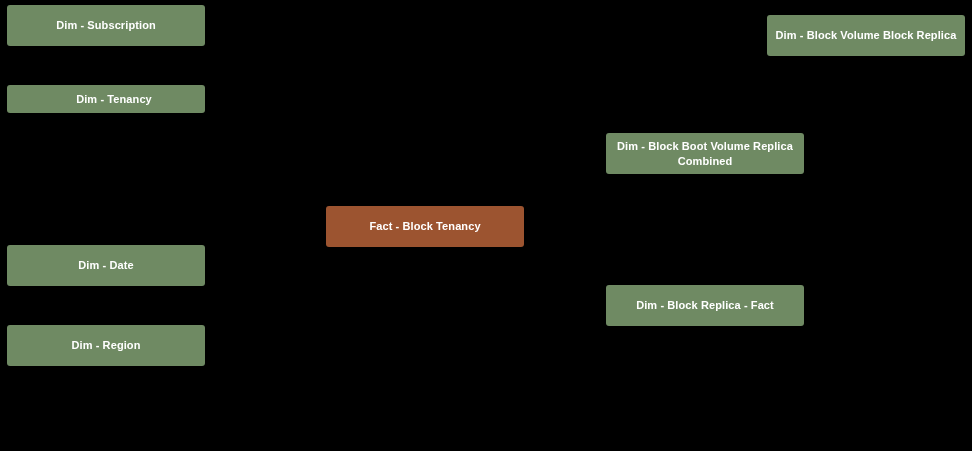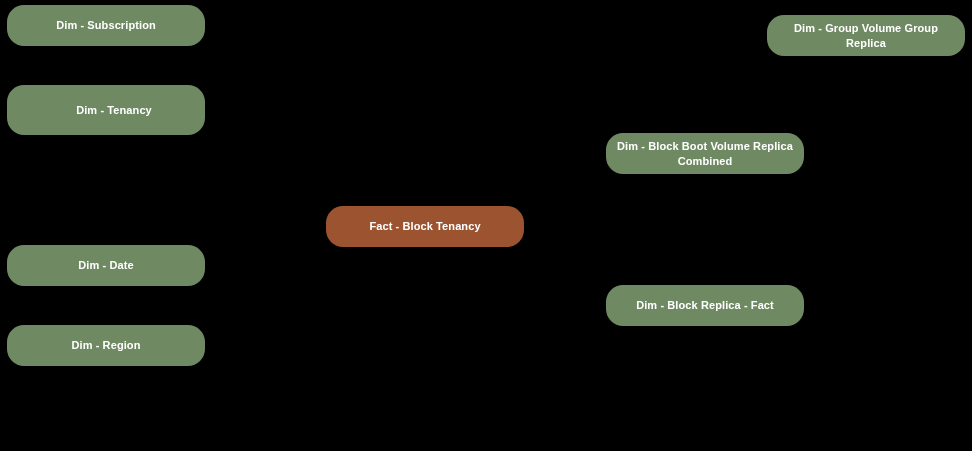--- a/index.html
+++ b/index.html
@@ -18,21 +18,21 @@
     background: #000000;
     overflow: hidden;
   }
   .node {
     position: absolute;
     box-sizing: border-box;
     display: flex;
     align-items: center;
     justify-content: flex-end;
     text-align: center;
-    border-radius: 17px;
+    border-radius: 3px;
     color: #ffffff;
     font-size: 11px;
     font-weight: bold;
     line-height: 15px;
     letter-spacing: 0.1px;
     padding: 2px 8px;
     font-family: "Liberation Sans", sans-serif;
     user-select: none;
   }
   .node-dim {
@@ -47,34 +47,34 @@
     white-space: pre-line;
   }
 </style>
 </head>
 <body>
 
 <div id="canvas" style="background: rgb(0, 0, 0);">
     <div class="node node-dim" style="left: 7px; top: 5px; width: 198px; height: 41px; background: rgb(111, 138, 99); color: rgb(255, 255, 255);">
       <span class="node-label">Dim - Subscription</span>
     </div>
-    <div class="node node-dim" style="left: 7px; top: 85px; width: 198px; height: 50px; background: rgb(111, 138, 99); color: rgb(255, 255, 255); padding-left: 24px;">
+    <div class="node node-dim" style="left: 7px; top: 85px; width: 198px; height: 28px; background: rgb(111, 138, 99); color: rgb(255, 255, 255); padding-left: 24px;">
       <span class="node-label">Dim - Tenancy</span>
     </div>
     <div class="node node-dim" style="left: 7px; top: 325px; width: 198px; height: 41px; background: rgb(111, 138, 99); color: rgb(255, 255, 255);">
       <span class="node-label">Dim - Region</span>
     </div>
     <div class="node node-dim" style="left: 7px; top: 245px; width: 198px; height: 41px; background: rgb(111, 138, 99); color: rgb(255, 255, 255);">
       <span class="node-label">Dim - Date</span>
     </div>
     <div class="node node-fact" style="left: 326px; top: 206px; width: 198px; height: 41px; background: rgb(156, 84, 48); color: rgb(255, 255, 255);">
       <span class="node-label">Fact - Block Tenancy</span>
     </div>
     <div class="node node-dim" style="left: 767px; top: 15px; width: 198px; height: 41px; background: rgb(111, 138, 99); color: rgb(255, 255, 255);">
-      <span class="node-label">Dim - Group Volume Group Replica</span>
+      <span class="node-label">Dim - Block Volume Block Replica</span>
     </div>
     <div class="node node-dim" style="left: 606px; top: 133px; width: 198px; height: 41px; background: rgb(111, 138, 99); color: rgb(255, 255, 255);">
       <span class="node-label">Dim - Block Boot Volume Replica Combined</span>
     </div>
     <div class="node node-dim" style="left: 606px; top: 285px; width: 198px; height: 41px; background: rgb(111, 138, 99); color: rgb(255, 255, 255);">
       <span class="node-label">Dim - Block Replica - Fact</span>
     </div>
   </div>
 
 </body></html>

